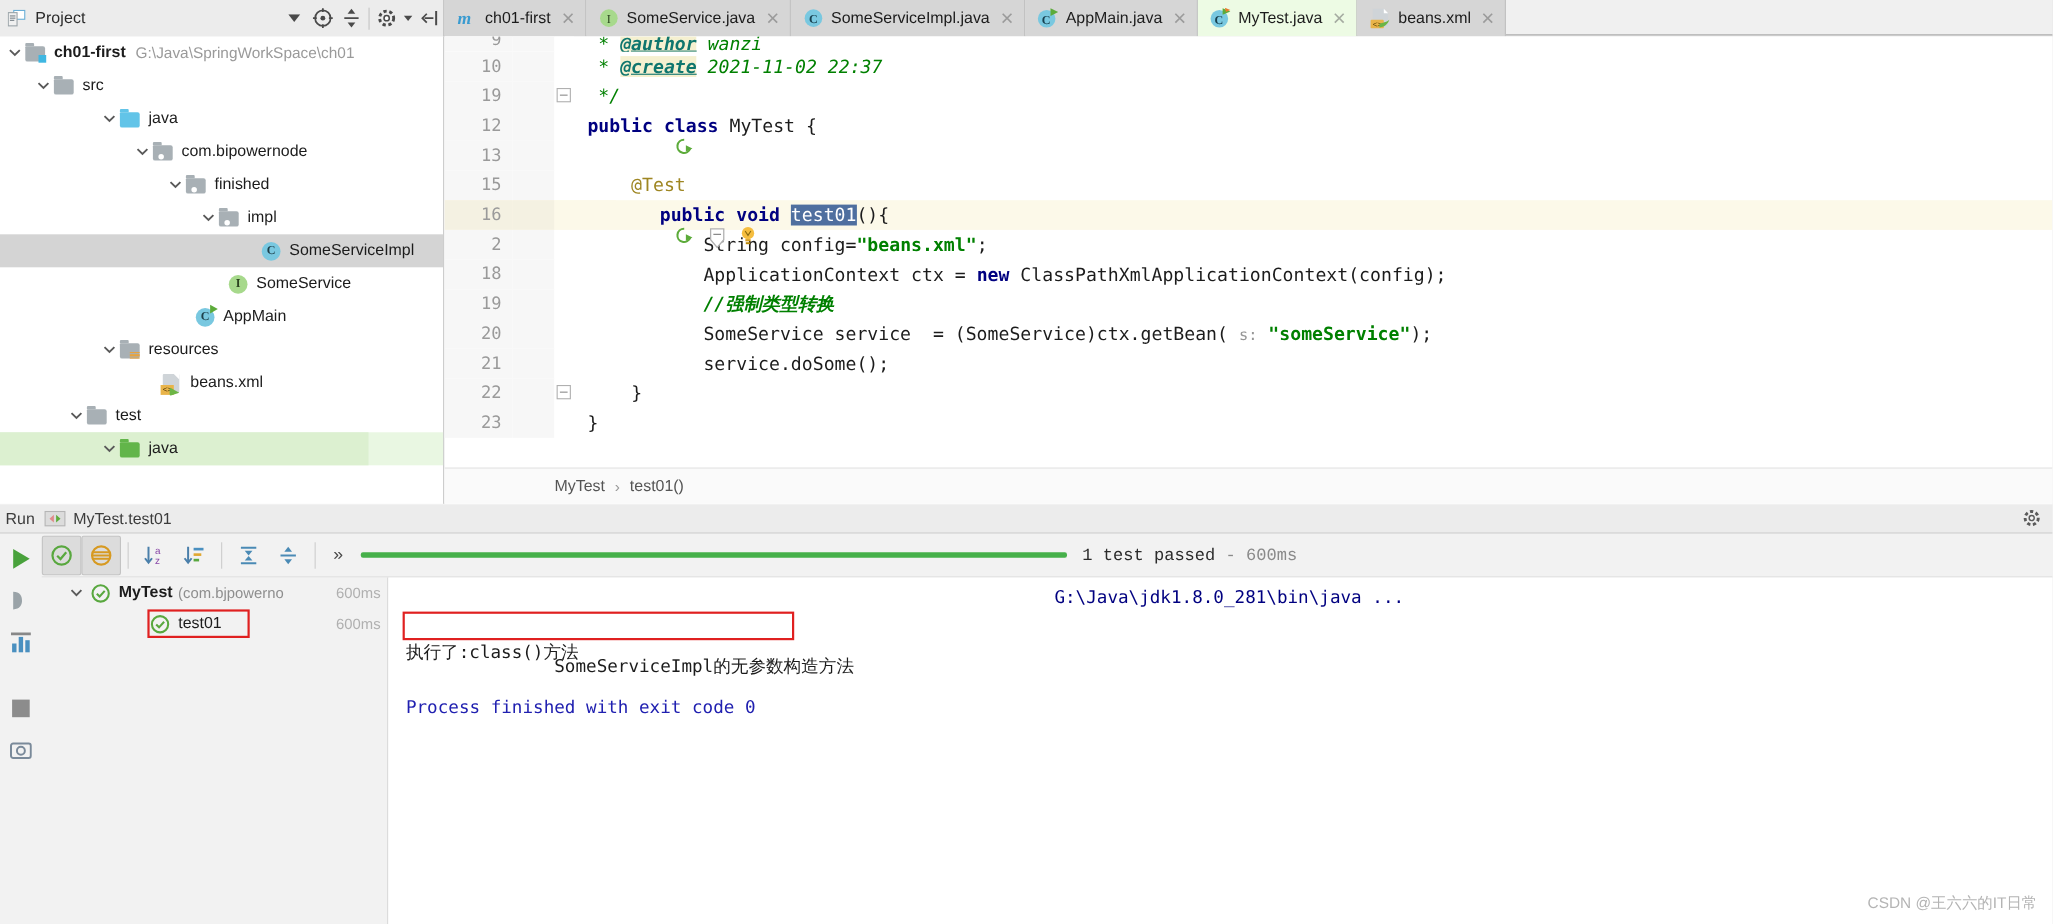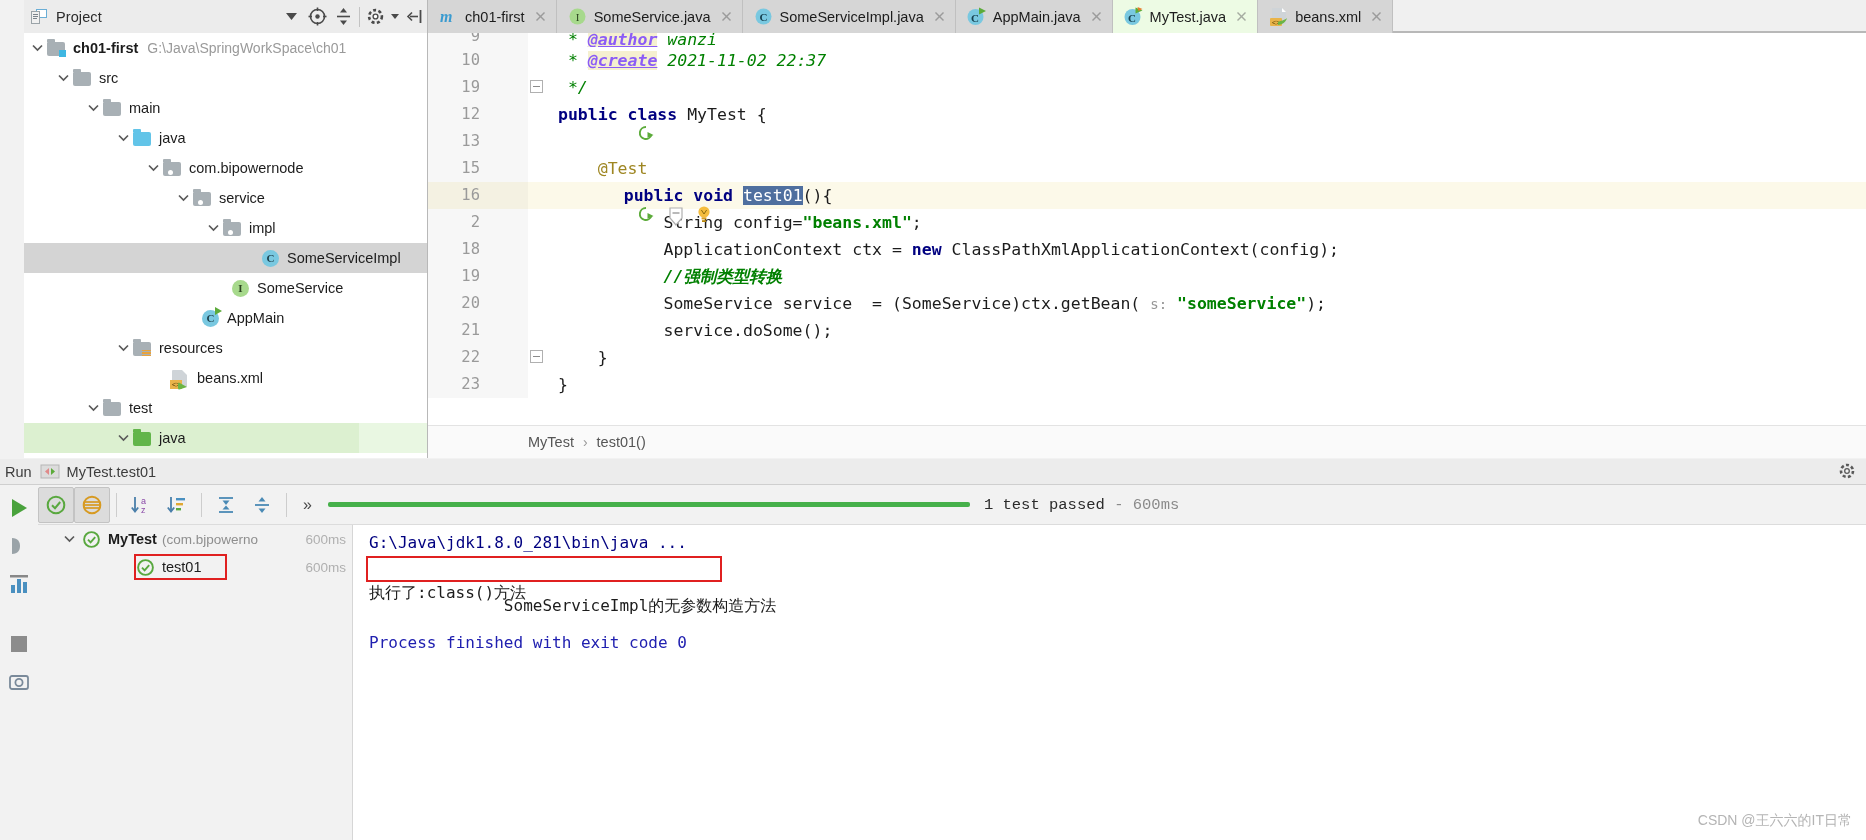--- a/index.html
+++ b/index.html
@@ -3,21 +3,21 @@
 <meta charset="utf-8">
 <style>
   * { box-sizing: border-box; margin: 0; padding: 0; }
   html, body {
     width: 1866px; height: 840px;
     font-family: "Liberation Sans", sans-serif;
     background: #f2f2f2;
     overflow: hidden;
     -webkit-font-smoothing: antialiased;
   }
-  .app { position: relative; width: 1866px; height: 840px; padding-left: 24px; }
+  .app { position: relative; width: 1866px; height: 840px; }
 
   
   .toprow { display: flex; height: 33px; width: 100%; background: #e8e8e8;
             border-bottom: 1px solid #b8b8b8; }
 
   
   .proj-header { width: 404px; height: 33px; display: flex; align-items: center;
                  background: #ececec; border-right: 1px solid #b8b8b8; position: relative; }
   .proj-header .pico { margin-left: 7px; width: 17px; height: 17px; position: relative; flex: none; }
   .proj-title { font-size: 14.5px; color: #2b2b2b; margin-left: 8px; letter-spacing: .1px; }
@@ -119,21 +119,21 @@
                border: 1px solid #b0b0b0; background: #fff; }
   .foldminus::after { content: ""; position: absolute; left: 2px; top: 5px;
                       width: 7px; height: 1px; background: #8a8a8a; }
   .foldarrowdn { position: absolute; left: 2px; top: 6px; width: 13px; height: 20px; }
 
   
   .kw  { color: #000080; font-weight: bold; }
   .str { color: #008000; font-weight: bold; }
   .cmt { color: #008000; font-style: italic; font-weight: bold; }
   .doc { color: #008000; font-style: italic; }
-  .tag { color: #8b5cf6; font-style: italic; font-weight: bold;
+  .tag { color: #0f766e; font-style: italic; font-weight: bold;
          background: #f5f0d0; text-decoration: underline; }
   .ann { color: #9e8622; }
   .plain { color: #1c1c1c; }
   .selx { background: #4f6f9f; color: #ffffff; }
   .hint { color: #969696; font-size: 14px; font-style: normal; }
 
   .breadcrumb { height: 33px; display: flex; align-items: center;
                 padding-left: 100px; background: #fafafa;
                 border-top: 1px solid #e3e3e3; }
   .bc-item { font-size: 14.5px; color: #555; }
@@ -180,21 +180,21 @@
   .tt-ico { width: 19px; height: 19px; flex: none; margin-right: 7px; position: relative; }
   .tt-label { font-size: 14.5px; color: #1c1c1c; font-weight: bold; }
   .tt-sub { font-size: 13.5px; color: #8e8e8e; margin-left: 5px; }
   .tt-time { font-size: 13.5px; color: #b0b0b0; position: absolute; right: 6px; }
   .redbox { position: absolute; border: 2px solid #e02020; }
 
   .console { flex: 1; background: #ffffff; padding: 8px 0 0 16px;
              font-family: "DejaVu Sans Mono", monospace; font-size: 16px;
              position: relative; min-width: 0; overflow: hidden; }
   .cl { height: 25px; white-space: pre; color: #1c1c1c; }
-  .cl.link { color: #000080; }
+  .cl.link { color: #000080; text-align: center; }
   .cl.blue { color: #2020b0; }
   .watermark { position: absolute; right: 14px; bottom: 10px; font-size: 14px;
                color: #b4b4b4; font-family: "Liberation Sans", sans-serif; }
 </style>
 </head>
 <body>
 
 <div class="app">
 
   <div class="toprow">
@@ -405,31 +405,20 @@
           <svg width="11" height="8" viewBox="0 0 11 8">
               <path d="M1 1.5 L5.5 6 L10 1.5" fill="none" stroke="#5a5a5a" stroke-width="1.7"></path>
             </svg>
         </span>
         <span class="nico">
             <span class="fold"></span>
           </span>
         <span class="nlabel">src</span>
       </div>
 
-      <div class="row" style="padding-left:60px">
-        <span class="arrow">
-          <svg width="11" height="8" viewBox="0 0 11 8">
-              <path d="M1 1.5 L5.5 6 L10 1.5" fill="none" stroke="#5a5a5a" stroke-width="1.7"></path>
-            </svg>
-        </span>
-        <span class="nico">
-            <span class="fold"></span>
-          </span>
-        <span class="nlabel">main</span>
-      </div>
 
       <div class="row" style="padding-left:90px">
         <span class="arrow">
           <svg width="11" height="8" viewBox="0 0 11 8">
               <path d="M1 1.5 L5.5 6 L10 1.5" fill="none" stroke="#5a5a5a" stroke-width="1.7"></path>
             </svg>
         </span>
         <span class="nico">
             <span class="fold blue"></span>
           </span>
@@ -454,21 +443,21 @@
         <span class="arrow">
           <svg width="11" height="8" viewBox="0 0 11 8">
               <path d="M1 1.5 L5.5 6 L10 1.5" fill="none" stroke="#5a5a5a" stroke-width="1.7"></path>
             </svg>
         </span>
         <span class="nico">
             <span class="fold">
               <span class="pkg-dot"></span>
             </span>
           </span>
-        <span class="nlabel">service</span>
+        <span class="nlabel">finished</span>
       </div>
 
       <div class="row" style="padding-left:180px">
         <span class="arrow">
           <svg width="11" height="8" viewBox="0 0 11 8">
               <path d="M1 1.5 L5.5 6 L10 1.5" fill="none" stroke="#5a5a5a" stroke-width="1.7"></path>
             </svg>
         </span>
         <span class="nico">
             <span class="fold">

